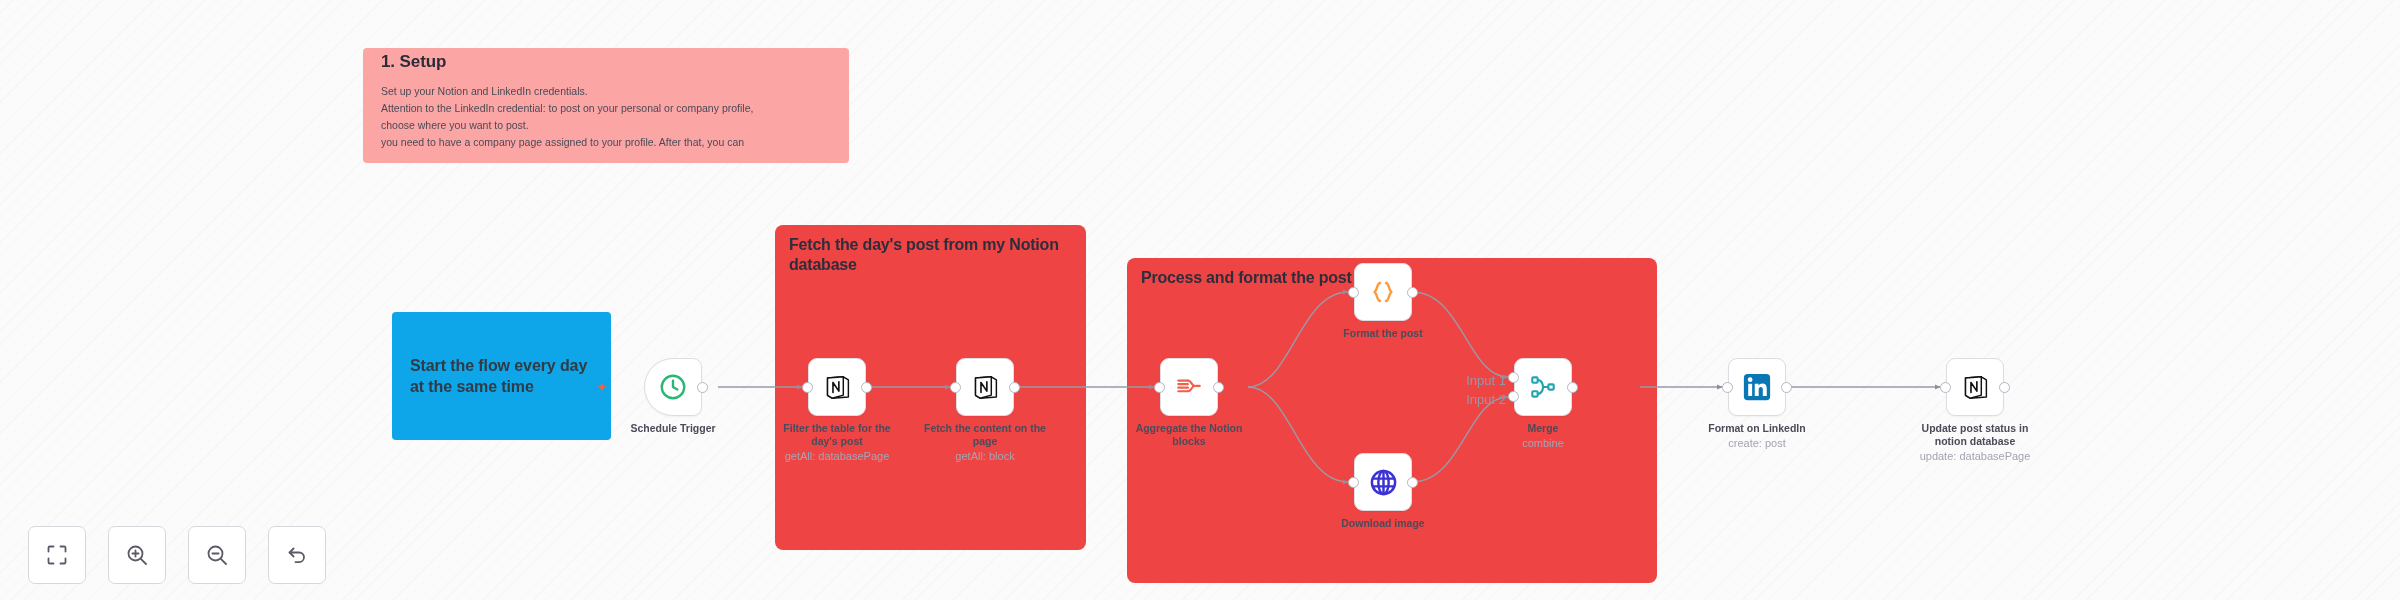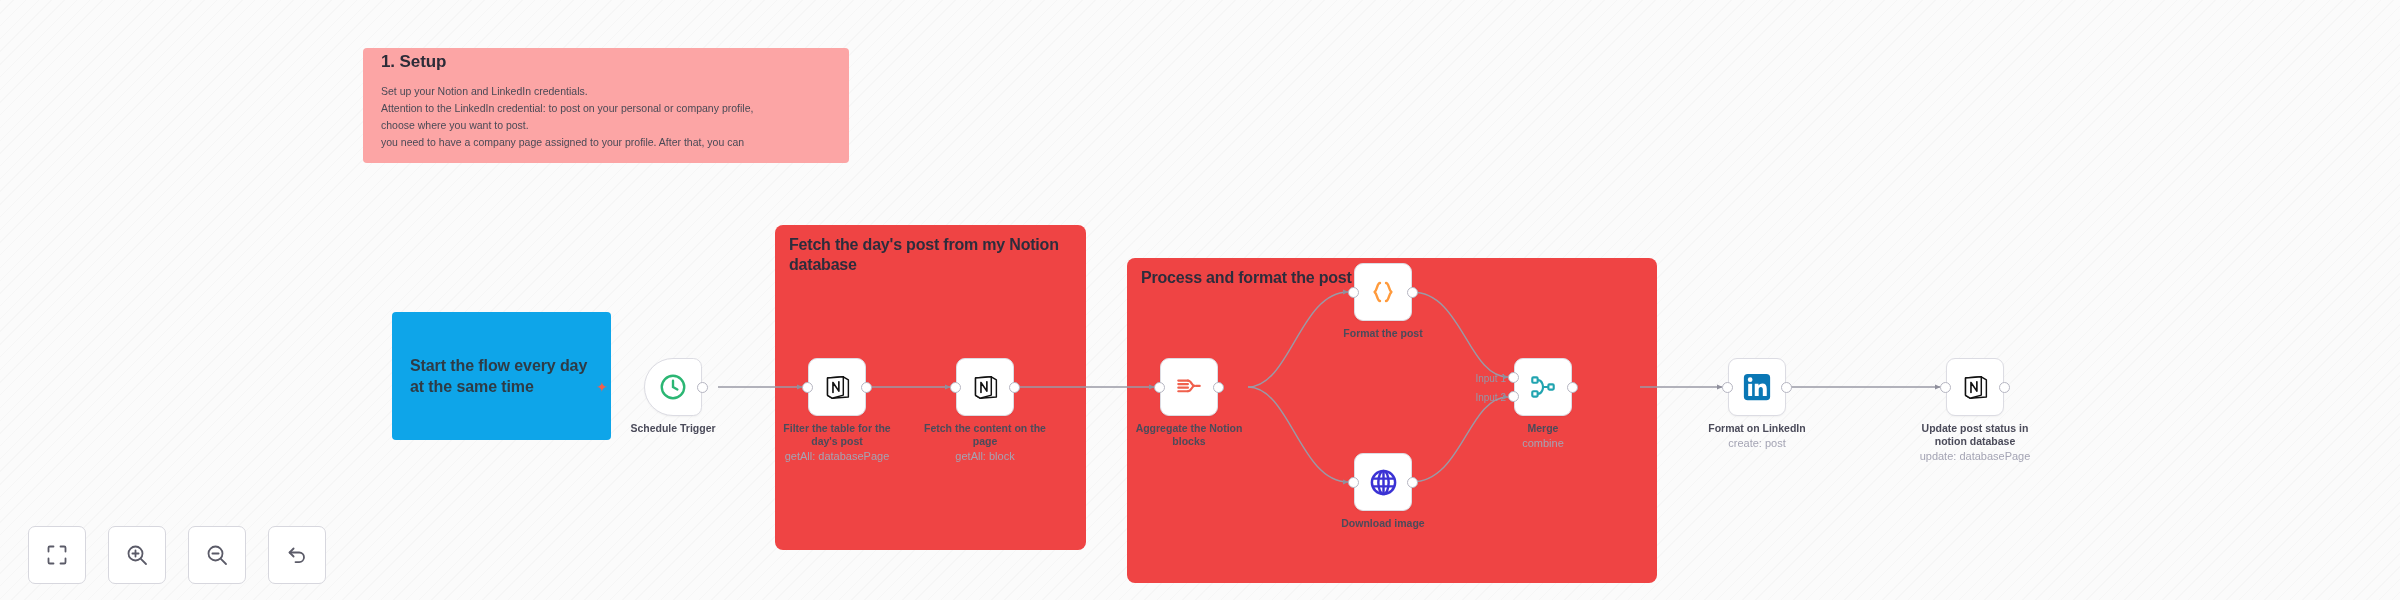--- a/index.html
+++ b/index.html
@@ -93,21 +93,21 @@
     position: absolute; width: 11px; height: 11px;
     background: #fff; border: 1.5px solid #b6b6c2;
     border-radius: 50%; top: 23.5px; z-index: 6;
   }
   .port.left  { left: -6px; }
   .port.right { right: -6px; }
   .port.in1 { left: -6px; top: 14px; }
   .port.in2 { left: -6px; top: 33px; }
 
   .port-label {
-    position: absolute; font-size: 10px; color: #9696a6;
+    position: absolute; font-size: 13px; color: #9696a6;
     white-space: nowrap; text-align: right;
   }
 
   
   .bolt {
     position: absolute; color: #f0604d; font-size: 14px;
     line-height: 1;
   }
 
   

